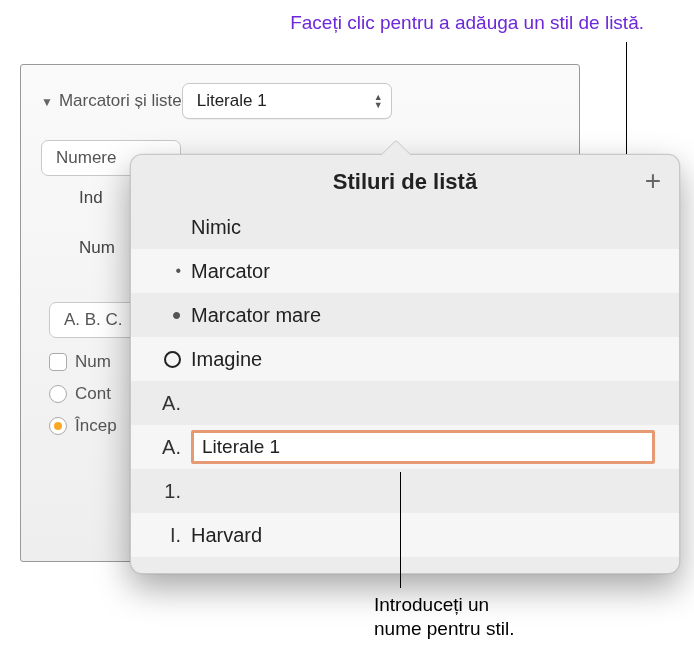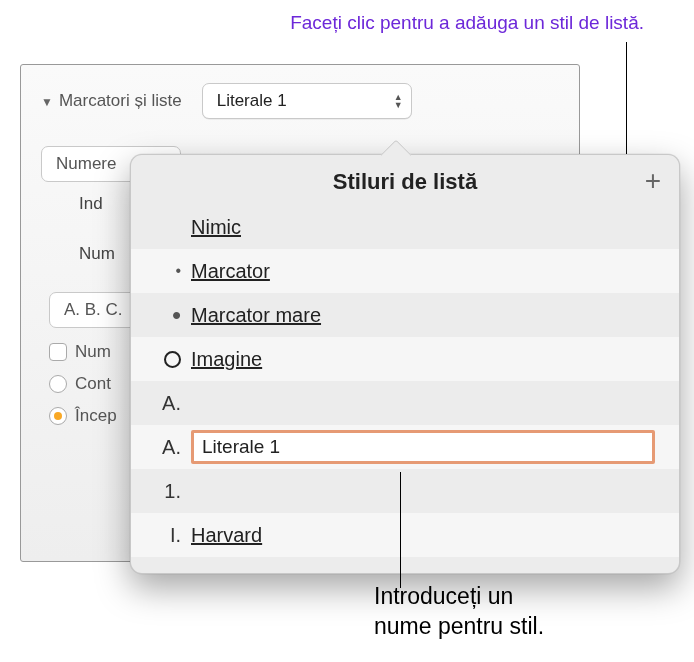--- a/index.html
+++ b/index.html
@@ -26,21 +26,21 @@
       top: 42px;
       right: 67px;
       width: 1px;
       height: 126px;
       background: #000;
     }
     .callout-bottom {
       position: absolute;
       bottom: 20px;
       left: 374px;
-      font-size: 23px;
+      font-size: 19px;
       color: #000;
       line-height: 1.3;
     }
     .callout-line-bottom {
       position: absolute;
       top: 472px;
       left: 400px;
       width: 1px;
       height: 116px;
       background: #000;
@@ -56,21 +56,21 @@
       background: linear-gradient(to bottom, #fafafa, #eee);
       overflow: hidden;
     }
     .bg-controls {
       padding: 18px 20px;
       color: #555;
     }
     .row1 {
       display: flex;
       align-items: center;
-      gap: 20px;
+      gap: 0;
       margin-bottom: 18px;
     }
     .section-label {
       font-size: 17px;
     }
     .disclosure {
       margin-right: 6px;
       font-size: 12px;
       color: #666;
     }
@@ -100,21 +100,21 @@
       color: #444;
     }
     .bg-format-dropdown {
       display: inline-flex;
       align-items: center;
       height: 36px;
       padding: 0 14px;
       background: #fff;
       border: 1px solid #c9c9c9;
       border-radius: 7px;
-      margin-top: 9px;
+      margin-top: 3px;
       width: 140px;
       font-size: 17px;
     }
     .bg-checkbox-row {
       display: flex;
       align-items: center;
       gap: 8px;
       margin: 14px 0 0 8px;
     }
     .bg-checkbox {
@@ -144,21 +144,21 @@
       background: #f9a825;
     }
     .bg-abc-pill {
       display: inline-flex;
       align-items: center;
       height: 36px;
       padding: 0 14px;
       background: #fff;
       border: 1px solid #c9c9c9;
       border-radius: 7px;
-      margin: 14px 0 0 8px;
+      margin: 30px 0 0 8px;
       width: 130px;
       font-size: 17px;
     }
 
     .popover {
       position: absolute;
       top: 154px;
       left: 130px;
       width: 550px;
       height: 420px;
@@ -219,21 +219,21 @@
     .small-dot::before {
       content: "•"; font-size: 16px; color: #555;
     }
     .big-dot::before {
       content: "•"; font-size: 26px; color: #555;
     }
     .ring {
       width: 17px; height: 17px; border: 2.5px solid #222; border-radius: 50%;
       display: inline-block;
     }
-    .style-name { flex: 1; text-decoration: underline; }
+    .style-name { flex: 1; }
     .edit-row {
       background: #f6f6f6;
     }
     .edit-field {
       flex: 1;
       height: 34px;
       background: #fff;
       border: 3px solid #e69a74;
       border-radius: 2px;
       padding: 0 8px;

